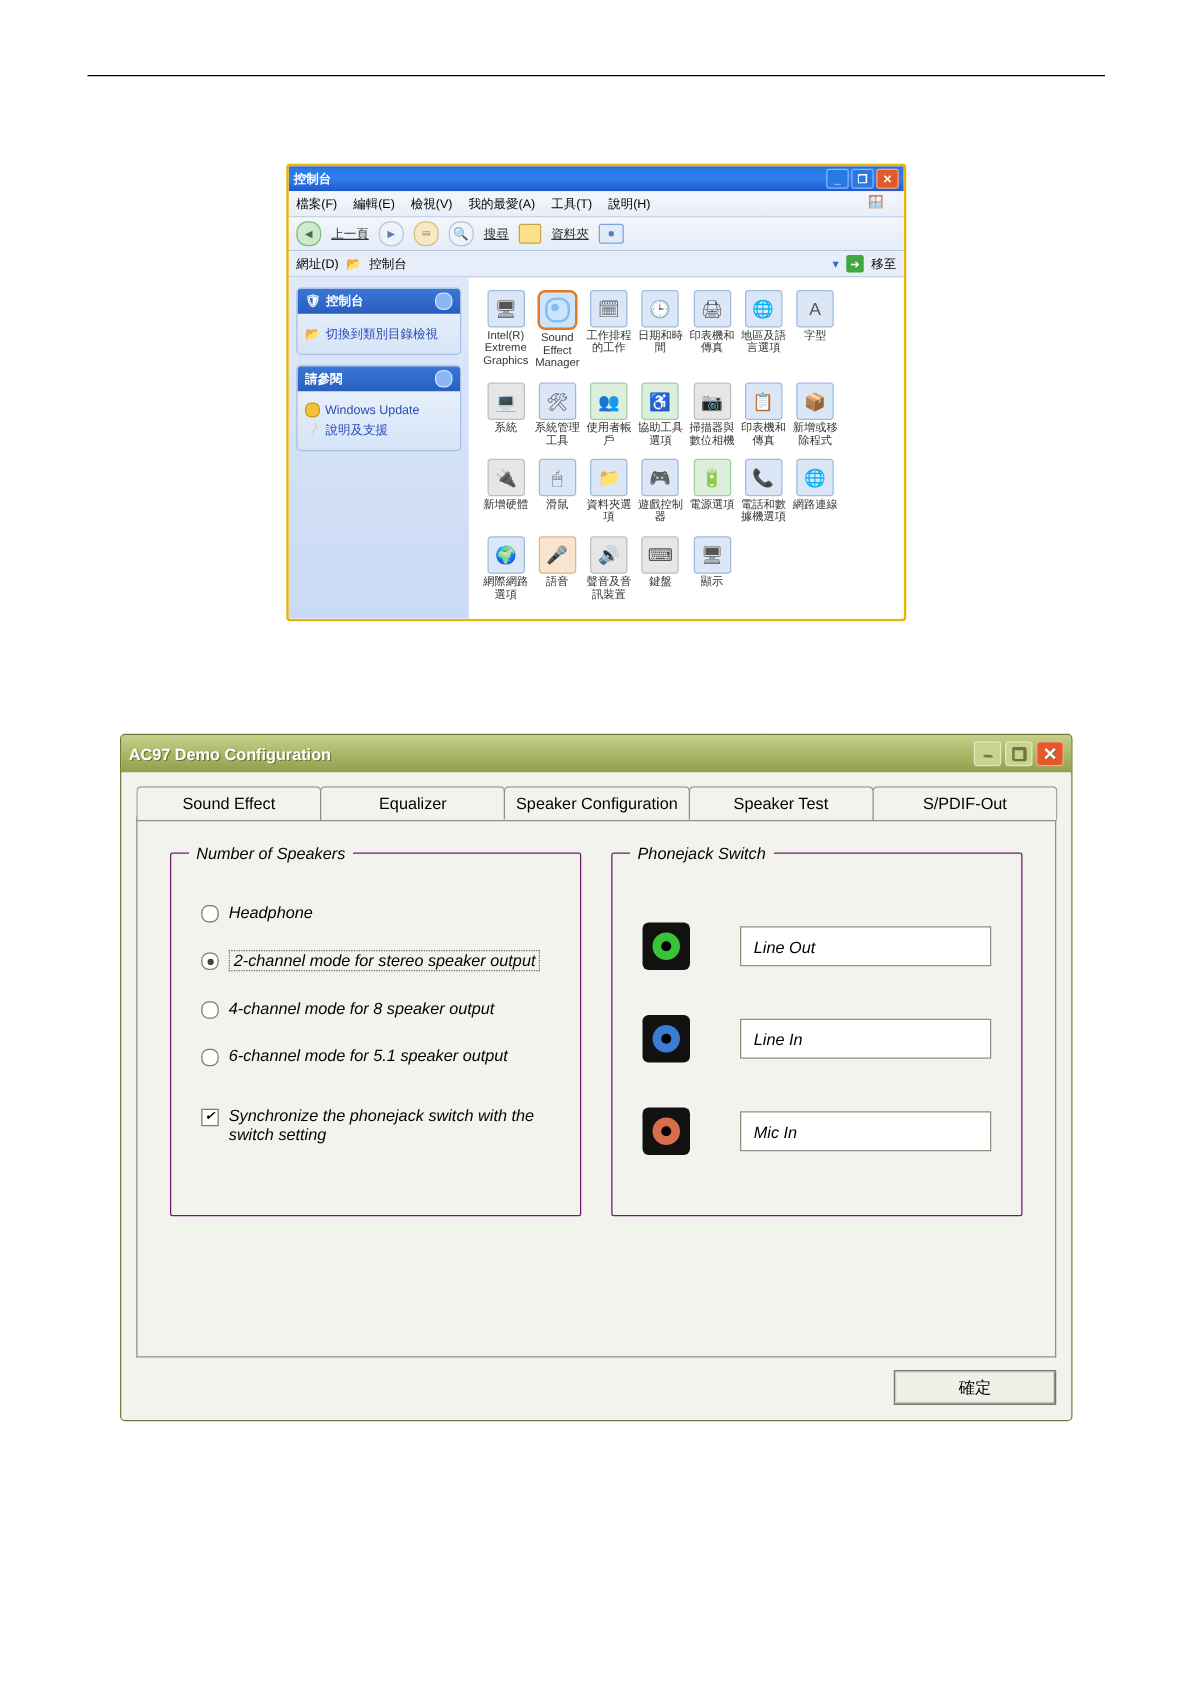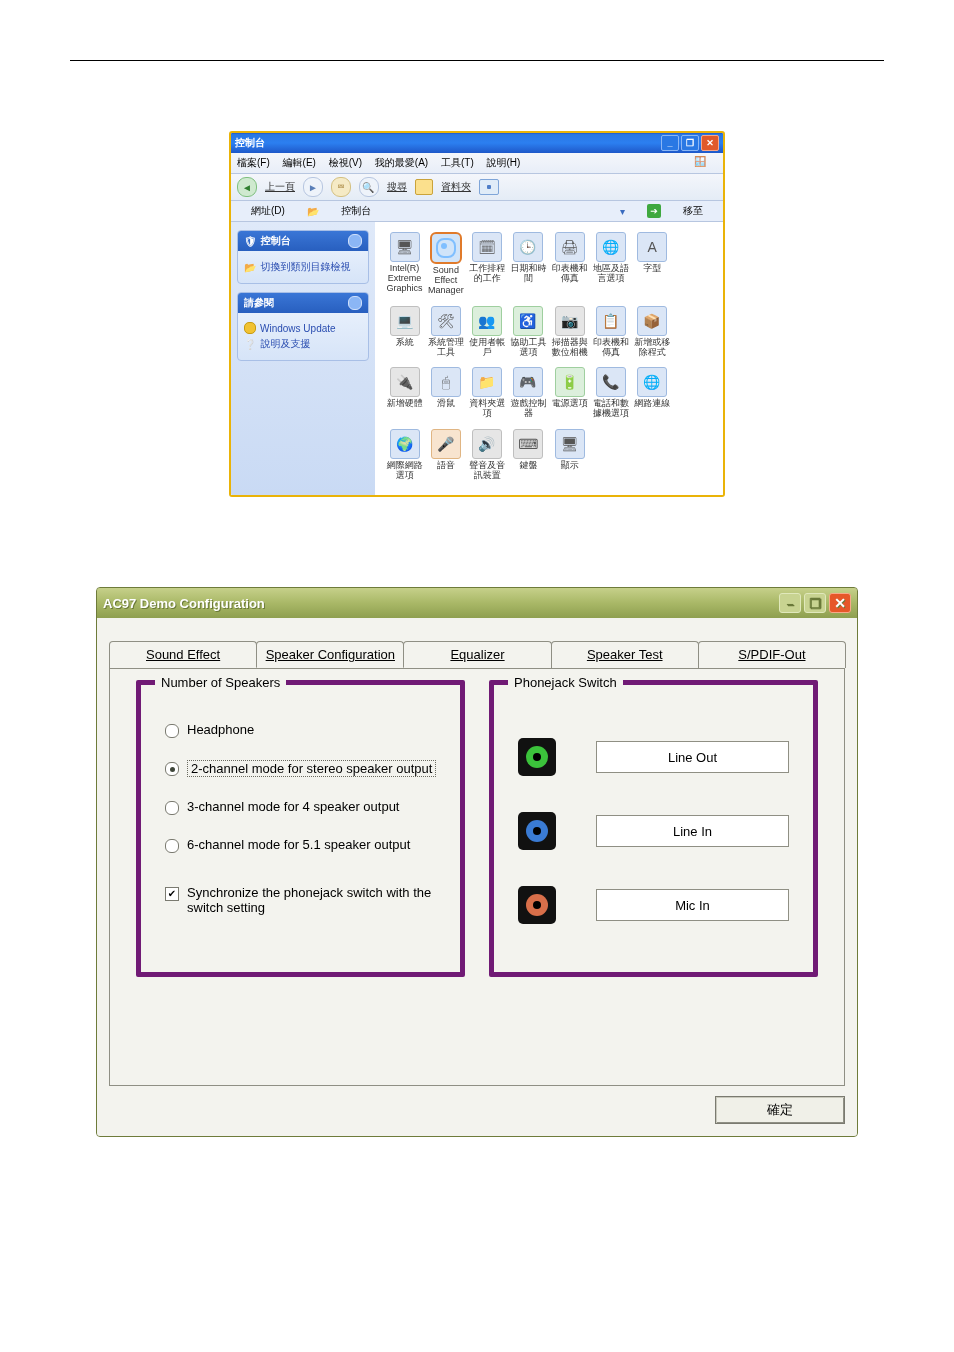--- a/index.html
+++ b/index.html
@@ -64,21 +64,21 @@
     width:18px;height:18px;border-radius:9px;
     display:flex;align-items:center;justify-content:center;
     background:#eef3fa;border:1px solid #b7c6e0;color:#5a7fb8;font-size:10px;
   }
   .tbtn.grn{background:#cfe9cf;border-color:#7fbf7f;color:#2f7f2f;}
   .cp-tool .lbl{color:#333;text-decoration:underline;}
   .folder-ico{width:16px;height:14px;background:#fbe08d;border:1px solid #caa33a;border-radius:2px;}
   .view-ico{width:18px;height:14px;background:#e0ecf8;border:1px solid #7fa5d8;border-radius:2px;display:flex;align-items:center;justify-content:center;}
   .view-ico:before{content:"";width:4px;height:4px;background:#4f7ec8;margin:0 1px;border-radius:1px;}
   .cp-addr{
-    background:#e7eefa;padding:3px 20px;display:flex;align-items:center;gap:22px;border-bottom:1px solid #b7c6e0;
+    background:#e7eefa;padding:3px 6px;display:flex;align-items:center;gap:6px;border-bottom:1px solid #b7c6e0;
   }
   .go-ico{width:14px;height:14px;background:#3fa83f;border-radius:2px;display:flex;align-items:center;justify-content:center;color:#fff;font-size:9px;}
   .cp-body{display:flex;background:#fff;}
   .cp-side{
     width:132px;background:linear-gradient(to bottom,#dfe9f9,#c9daf4);
     padding:8px 6px;display:flex;flex-direction:column;gap:8px;
   }
   .panel{
     background:linear-gradient(to bottom,#eef4fd,#d6e4f8);
     border:1px solid #a8bfe6;border-radius:4px;overflow:hidden;
@@ -136,30 +136,30 @@
   .tabs{position:relative;}
   .tabrow{display:flex;border-bottom:1px solid #8f8f84;}
   .tabrow.back{position:relative;margin-left:4px;margin-right:4px;}
   .tab{
     flex:1;text-align:center;padding:5px 2px;
     background:#eceade;border:1px solid #8f8f84;border-bottom:none;
     border-top-left-radius:4px;border-top-right-radius:4px;
     margin-right:-1px;color:#000;
   }
   .tabrow.back .tab{background:#ebe9dd;}
-  .tabrow.front{position:relative;top:16px;margin-top:-1px;text-decoration:underline;}
+  .tabrow.front{position:relative;top:4px;margin-top:-1px;}
   .tabrow.front .tab{background:#f3f3ee;}
   .tab.selected{background:#f3f3ee;border-bottom:1px solid #f3f3ee;position:relative;z-index:2;}
   .tabsheet{
     border:1px solid #8f8f84;border-top:none;background:#f3f3ee;padding:22px 24px 30px 24px;
     min-height:380px;
   }
   .sheet-cols{display:flex;gap:20px;}
   fieldset{
-    border:5px solid #701a75;border-radius:2px;padding:10px 14px;flex:1;
+    border:1px solid #701a75;border-radius:2px;padding:10px 14px;flex:1;font-style:italic;
   }
   legend{padding:0 6px;color:#000;}
   .radios .ritem{display:flex;align-items:flex-start;gap:8px;margin:22px 0 22px 10px;}
   .radios .ritem.tight{margin-top:32px;margin-bottom:0;}
   .radio{
     width:12px;height:12px;border:1px solid #7a7a70;border-radius:6px;margin-top:2px;
     display:flex;align-items:center;justify-content:center;background:#fff;flex:none;
   }
   .radio.checked:before{content:"";width:5px;height:5px;border-radius:3px;background:#3f463a;}
   .dotted{border:1px dotted #6a6a60;padding:0 3px;display:inline-block;}
@@ -175,21 +175,21 @@
   }
   .jack .ring{
     width:22px;height:22px;border-radius:11px;display:flex;align-items:center;justify-content:center;
   }
   .jack .ring.green{background:#3bc23b;}
   .jack .ring.blue{background:#3a7bd4;}
   .jack .ring.pink{background:#d86f4a;}
   .jack .hole{width:8px;height:8px;border-radius:4px;background:#000;}
   .jack-field{
     flex:1;border:1px solid #8f8f84;background:#fff;padding:4px 10px;height:22px;
-    display:flex;align-items:center;justify-content:center;
+    display:flex;align-items:center;
   }
   .bottombar{display:flex;justify-content:flex-end;padding-top:10px;}
   .okbtn{
     border:1px solid #7a7a70;background:#f0f0e8;padding:4px 24px;min-width:80px;text-align:center;
     box-shadow:1px 1px 0 #c9c9bd inset,-1px -1px 0 #8f8f84 inset;
   }
 </style>
 </head>
 <body>
 
@@ -389,41 +389,41 @@
     <div class="ac97-title">
       <span class="tt">AC97 Demo Configuration</span>
       <div class="ac97-wb min">–</div>
       <div class="ac97-wb max">❐</div>
       <div class="ac97-wb close">✕</div>
     </div>
     <div class="ac97-body">
       <div class="tabs">
         <div class="tabrow front">
           <div class="tab">Sound Effect</div>
+          <div class="tab">Equalizer</div>
           <div class="tab selected">Speaker Configuration</div>
-          <div class="tab">Equalizer</div>
           <div class="tab">Speaker Test</div>
           <div class="tab">S/PDIF-Out</div>
         </div>
         <div class="tabsheet">
           <div class="sheet-cols">
             <fieldset>
               <legend>Number of Speakers</legend>
               <div class="radios">
                 <div class="ritem">
                   <div class="radio"></div>
                   <div>Headphone</div>
                 </div>
                 <div class="ritem">
                   <div class="radio checked"></div>
                   <div class="dotted"><span>2-channel mode for stereo speaker output</span></div>
                 </div>
                 <div class="ritem">
                   <div class="radio"></div>
-                  <div>3-channel mode for 4 speaker output</div>
+                  <div>4-channel mode for 8 speaker output</div>
                 </div>
                 <div class="ritem">
                   <div class="radio"></div>
                   <div>6-channel mode for 5.1 speaker output</div>
                 </div>
                 <div class="ritem tight">
                   <div class="chk checked"></div>
                   <div>Synchronize the phonejack switch with the switch setting</div>
                 </div>
               </div>

